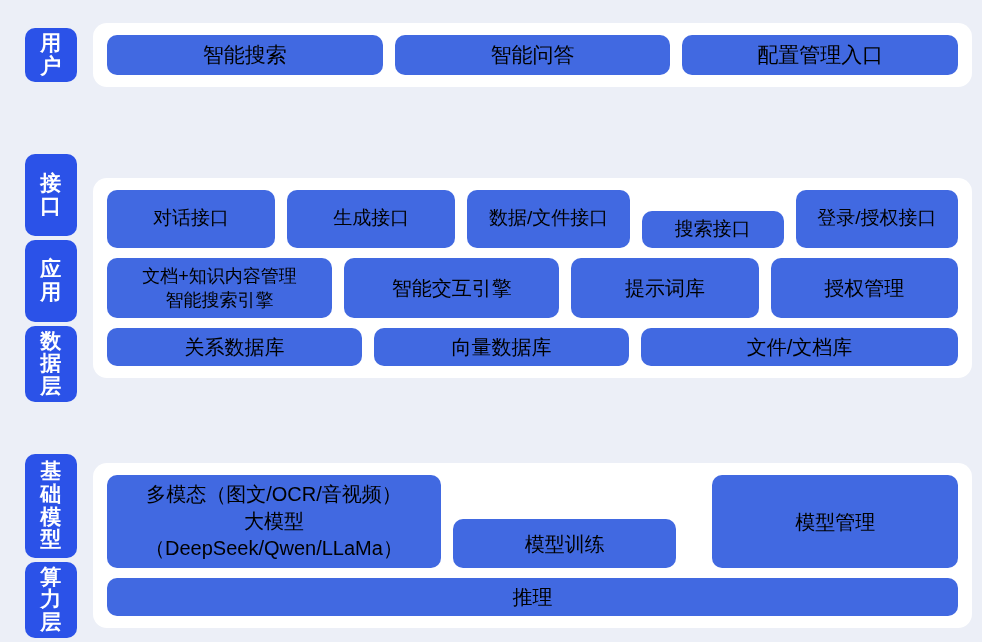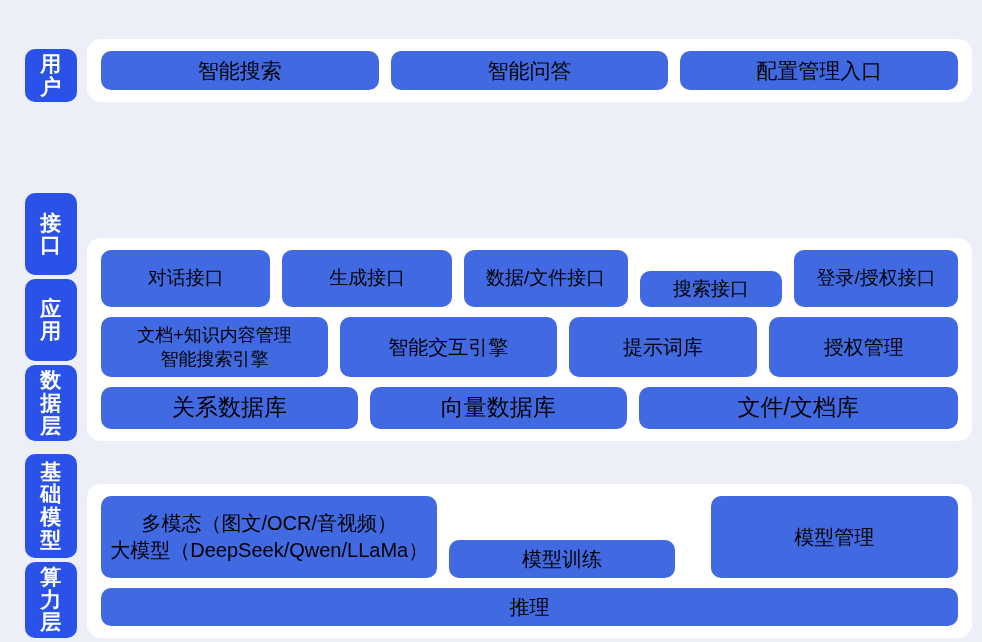--- a/index.html
+++ b/index.html
@@ -22,22 +22,22 @@
     height: 642px;
     padding: 8px 10px 4px 10px;
     display: flex;
     flex-direction: column;
     gap: 12px;
   }
 
   
   .section {
     display: flex;
-    align-items: flex-end;
-    gap: 10px;
+    align-items: center;
+    gap: 16px;
     padding-left: 15px;
   }
   .section.s-user   { height: 98px; }
   .section.s-core   { height: 340px; }
   .section.s-infra  { height: 192px; }
 
   
   .label-rail {
     width: 52px;
     flex: 0 0 52px;
@@ -108,21 +108,21 @@
     font-size: 20px;
     font-weight: 400;
     line-height: 1.3;
     padding: 6px 8px;
     min-width: 0;
     white-space: pre-line;
   }
 
   .s-user .box  { font-size: 21px; }
   .s-core .row-interface .box { font-size: 19px; }
-  .s-core .row-data .box      { font-size: 23px; }
+  .s-core .row-data .box      { font-size: 20px; }
   .s-infra .row-model .box    { font-size: 20px; }
   .s-infra .row-compute .box  { font-size: 20px; }
 
   .box.multiline { font-size: 18px; line-height: 1.34; }
 </style>
 </head>
 <body>
 
 <div id="diagram">
     <div class="section s-user">

